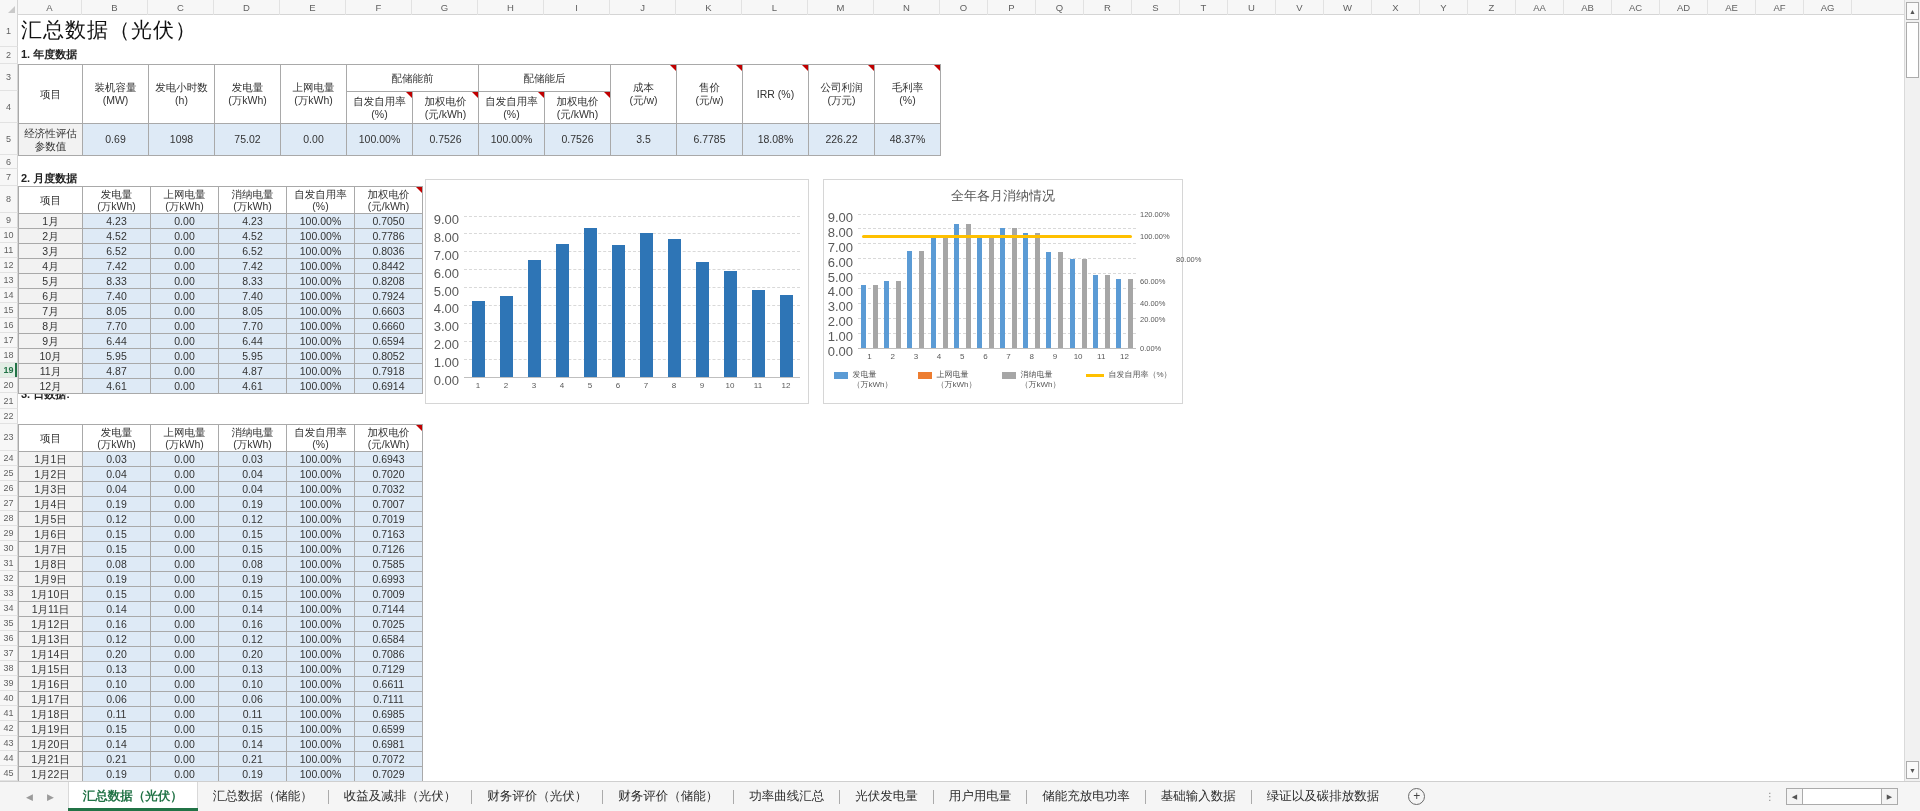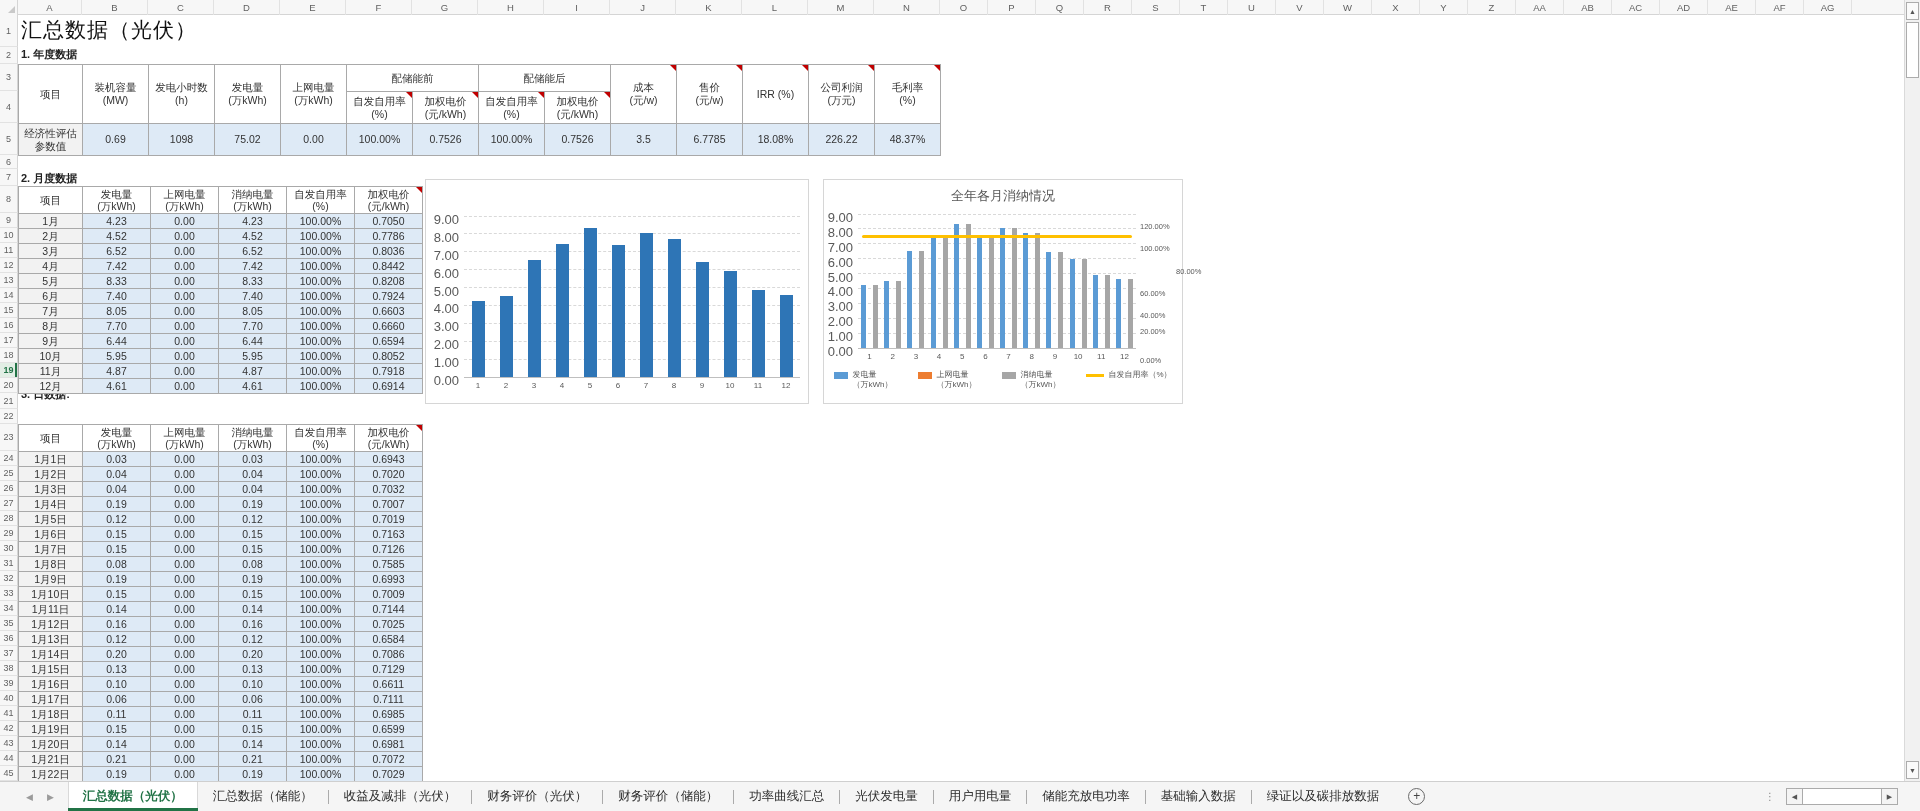--- a/index.html
+++ b/index.html
@@ -45,21 +45,21 @@
   .smallrow td { height:15px; line-height:14px; white-space:nowrap; }
 
   
   .chart { position:absolute; width:384px; height:225px; background:#fff;
     border:1px solid #D6D6D6; }
   .chart-title { position:absolute; top:7px; left:0; width:100%; text-align:center;
     font-size:13px; color:#595959; white-space:nowrap; }
   .gridline { position:absolute; height:0; border-top:1px dashed #D9D9D9; }
   .gridline.base { border-top:1px solid #BFBFBF; }
   .ytick { position:absolute; font-size:13px; color:#595959; text-align:right; }
-  .ytick2 { position:absolute; font-size:7.5px; color:#595959; text-align:left;margin-top:12px; }
+  .ytick2 { position:absolute; font-size:7.5px; color:#595959; text-align:left; }
   .xtick { position:absolute; font-size:8px; color:#595959; text-align:center; }
   .bar { position:absolute; }
   .hline { position:absolute; background:#FFC000; height:3px; border-radius:2px; }
   .legend { position:absolute; display:flex; justify-content:center; width:100%;
     gap:26px; }
   .legend-item { display:flex; align-items:flex-start; gap:4px; }
   .legend-swatch { margin-top:2px; flex:0 0 auto; }
   .legend-label { font-size:8px; color:#595959; line-height:10px; white-space:pre-line; }
 
   

